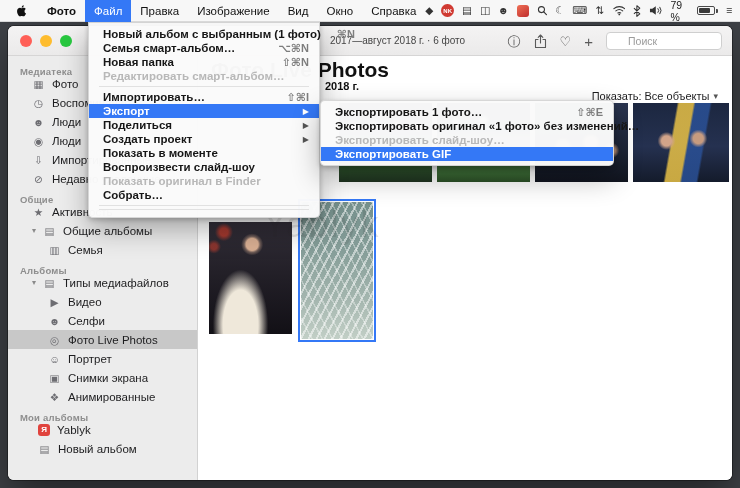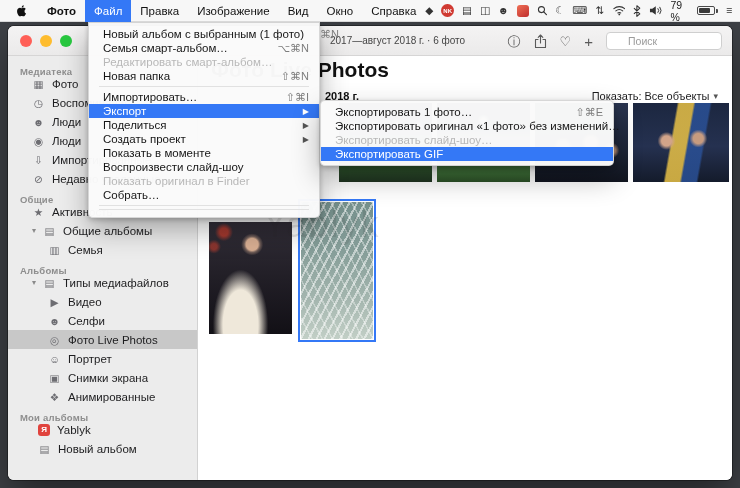--- a/index.html
+++ b/index.html
@@ -61,21 +61,21 @@
   .sb-item.sub { padding-left:30px; }
   .sb-item.selected { background:#c8c8c8; }
   .sb-ico { width:13px; text-align:center; font-size:10.5px; color:#6d6d72; flex:none; }
   .sb-disc { width:8px; font-size:8px; color:#8a8a8a; flex:none; margin-right:-4px; }
   .sb-badge { width:12px; height:12px; border-radius:3px; background:#e0433d; color:#fff;
     font-size:8px; font-weight:bold; display:flex; align-items:center; justify-content:center; flex:none; }
 
   
   .content { position:absolute; left:191px; top:30px; right:0; bottom:0; background:#fff; }
   .heading { position:absolute; left:12px; top:2px; font-size:21px; font-weight:bold; color:#111; white-space:nowrap; }
-  .date-label { position:absolute; left:126px; top:34px; font-size:11px; font-weight:bold; color:#111; }
+  .date-label { position:absolute; left:126px; top:24px; font-size:11px; font-weight:bold; color:#111; }
   .filter { position:absolute; right:14px; top:34px; font-size:11px; color:#1d1d1f;
     display:flex; gap:4px; align-items:center; }
   .filter .chev { font-size:9px; color:#555; }
 
   .thumb { position:absolute; z-index:1; }
   .t1 { left:140px; top:47px; width:93px; height:79px;
     background:
       radial-gradient(circle at 15% 30%, #fffbe8 0 1.5px, rgba(255,250,210,.5) 3px, transparent 6px),
       radial-gradient(circle at 38% 27%, #fffbe8 0 1.5px, rgba(255,250,210,.5) 3px, transparent 6px),
       radial-gradient(circle at 62% 27%, #fffbe8 0 1.5px, rgba(255,250,210,.5) 3px, transparent 6px),
@@ -116,21 +116,21 @@
     letter-spacing:2px; color:rgba(40,40,40,.12); z-index:5; pointer-events:none; }
 
   
   .menu { position:absolute; background:rgba(250,250,250,.98);
     border:1px solid rgba(0,0,0,.14); border-radius:5px; padding:4px 0;
     box-shadow:0 2px 5px rgba(0,0,0,.22), 0 12px 28px rgba(0,0,0,.3);
     font-size:11.5px; color:#161616; z-index:50; }
   .file-menu { left:88px; top:22px; width:232px; border-top-left-radius:0; border-top-right-radius:0; }
   .export-submenu { left:320px; top:100px; width:294px; }
   .menu-item { height:14px; display:flex; align-items:center; justify-content:space-between;
-    padding:0 10px 0 14px; white-space:nowrap; }
+    padding:0 10px 0 14px; white-space:nowrap;font-weight:bold; }
   .menu-item .sc { color:#7d7d7d; margin-left:16px; font-size:11px; }
   .menu-item .arrow { font-size:8px; color:#555; }
   .menu-item.disabled, .menu-item.disabled .sc { color:#b8b8b8; }
   .menu-item.hl { background:#3478f6; color:#fff;text-align:center; }
   .menu-item.hl .sc, .menu-item.hl .arrow { color:#fff; }
   .menu-sep { height:1px; background:#e1e1e1; margin:3px 10px; }
 </style>
 </head>
 <body>
 
@@ -322,26 +322,26 @@
 
 <div class="menu file-menu">
   <div class="menu-item">
     <span>Новый альбом с выбранным (1 фото)</span>
     <span class="sc">⌘N</span>
   </div>
   <div class="menu-item">
     <span>Семья смарт-альбом…</span>
     <span class="sc">⌥⌘N</span>
   </div>
+  <div class="menu-item">
+    <span>Новая папка</span>
+    <span class="sc">⇧⌘N</span>
+  </div>
   <div class="menu-item disabled">
     <span>Редактировать смарт-альбом…</span>
-  </div>
-  <div class="menu-item">
-    <span>Новая папка</span>
-    <span class="sc">⇧⌘N</span>
   </div>
   <div class="menu-sep"></div>
   <div class="menu-item">
     <span>Импортировать…</span>
     <span class="sc">⇧⌘I</span>
   </div>
   <div class="menu-item hl">
     <span>Экспорт</span>
     <span class="arrow">▶</span>
   </div>

